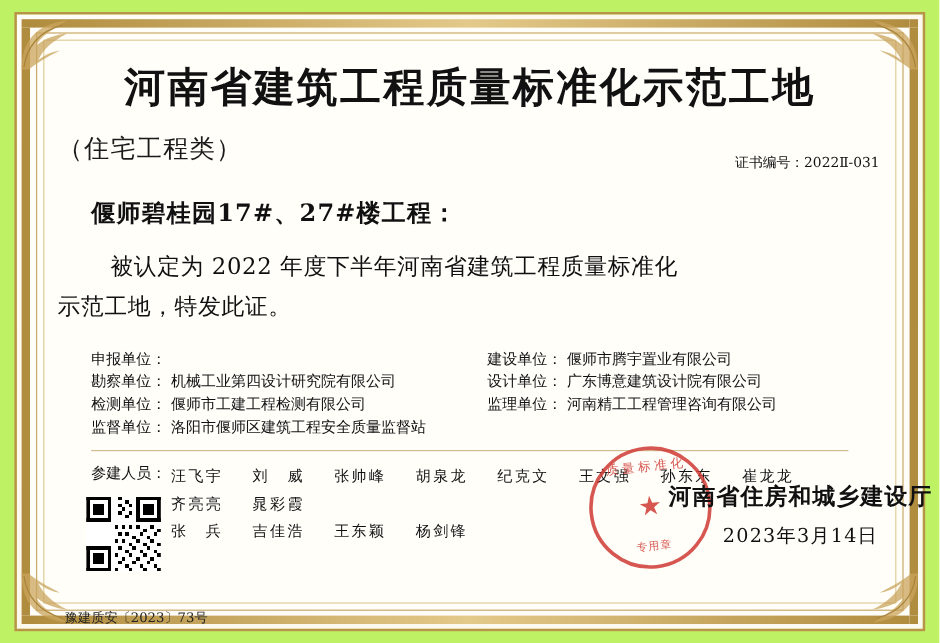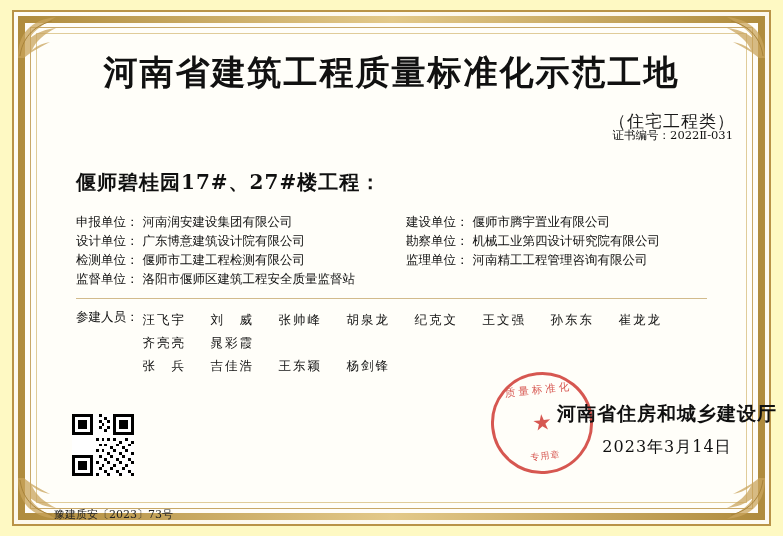--- a/index.html
+++ b/index.html
@@ -7,21 +7,21 @@
     padding: 0;
     background: #ffffff;
   }
   body {
     font-family: "Liberation Sans", sans-serif;
   }
   .certificate {
     position: relative;
     width: 783px;
     height: 536px;
-    background: #fef9c3;
+    background: #bef264;
     overflow: hidden;
   }
   
   .frame-outer {
     position: absolute;
     left: 12px;
     top: 10px;
     right: 12px;
     bottom: 10px;
     border: 2px solid #b99347;
@@ -78,37 +78,37 @@
   .title {
     text-align: center;
     font-family: "DejaVu Serif", "Liberation Serif", serif;
     font-weight: bold;
     font-size: 34px;
     letter-spacing: 2px;
     color: #111111;
     margin-top: 8px;
   }
   .subtitle {
-    text-align: right;
-    font-family: "DejaVu Serif", "Liberation Serif", serif;
-    font-size: 17px;
+    text-align: left;
+    font-family: "DejaVu Serif", "Liberation Serif", serif;
+    font-size: 21px;
     color: #1a1a1a;
     margin-top: 14px;
     letter-spacing: 1px;
   }
   .cert-no {
     position: absolute;
     right: 2px;
     top: 86px;
     font-size: 11.5px;
     color: #111;
     font-family: "DejaVu Serif", "Liberation Serif", serif;
   }
   .project-line {
-    margin-top: 36px;
+    margin-top: 26px;
     margin-left: 28px;
     font-family: "DejaVu Serif", "Liberation Serif", serif;
     font-size: 20px;
     font-weight: bold;
     color: #101010;
     letter-spacing: 1px;
   }
   .body-text {
     margin-top: 14px;
     font-family: "DejaVu Serif", "Liberation Serif", serif;
@@ -242,37 +242,40 @@
   <div class="content">
     <div class="title">河南省建筑工程质量标准化示范工地</div>
     <div class="subtitle">（住宅工程类）</div>
 
     <div class="cert-no">
       <span>证书编号：</span><span>2022Ⅱ-031</span>
     </div>
 
     <div class="project-line">偃师碧桂园17#、27#楼工程：</div>
 
+    <div class="body-text">
+      <span class="indent"></span><span>被认定为 2022 年度下半年河南省建筑工程质量标准化</span><br>
+      <span>示范工地，特发此证。</span>
+    </div>
 
     <div class="units">
       <div class="unit-cell">
         <span class="unit-label">申报单位：</span>
-        <span class="unit-value">河南润安建设集团有限公司</span>
       </div>
       <div class="unit-cell">
         <span class="unit-label">建设单位：</span>
         <span class="unit-value">偃师市腾宇置业有限公司</span>
       </div>
       <div class="unit-cell">
+        <span class="unit-label">勘察单位：</span>
+        <span class="unit-value">机械工业第四设计研究院有限公司</span>
+      </div>
+      <div class="unit-cell">
         <span class="unit-label">设计单位：</span>
         <span class="unit-value">广东博意建筑设计院有限公司</span>
-      </div>
-      <div class="unit-cell">
-        <span class="unit-label">勘察单位：</span>
-        <span class="unit-value">机械工业第四设计研究院有限公司</span>
       </div>
       <div class="unit-cell">
         <span class="unit-label">检测单位：</span>
         <span class="unit-value">偃师市工建工程检测有限公司</span>
       </div>
       <div class="unit-cell">
         <span class="unit-label">监理单位：</span>
         <span class="unit-value">河南精工工程管理咨询有限公司</span>
       </div>
       <div class="unit-cell">

